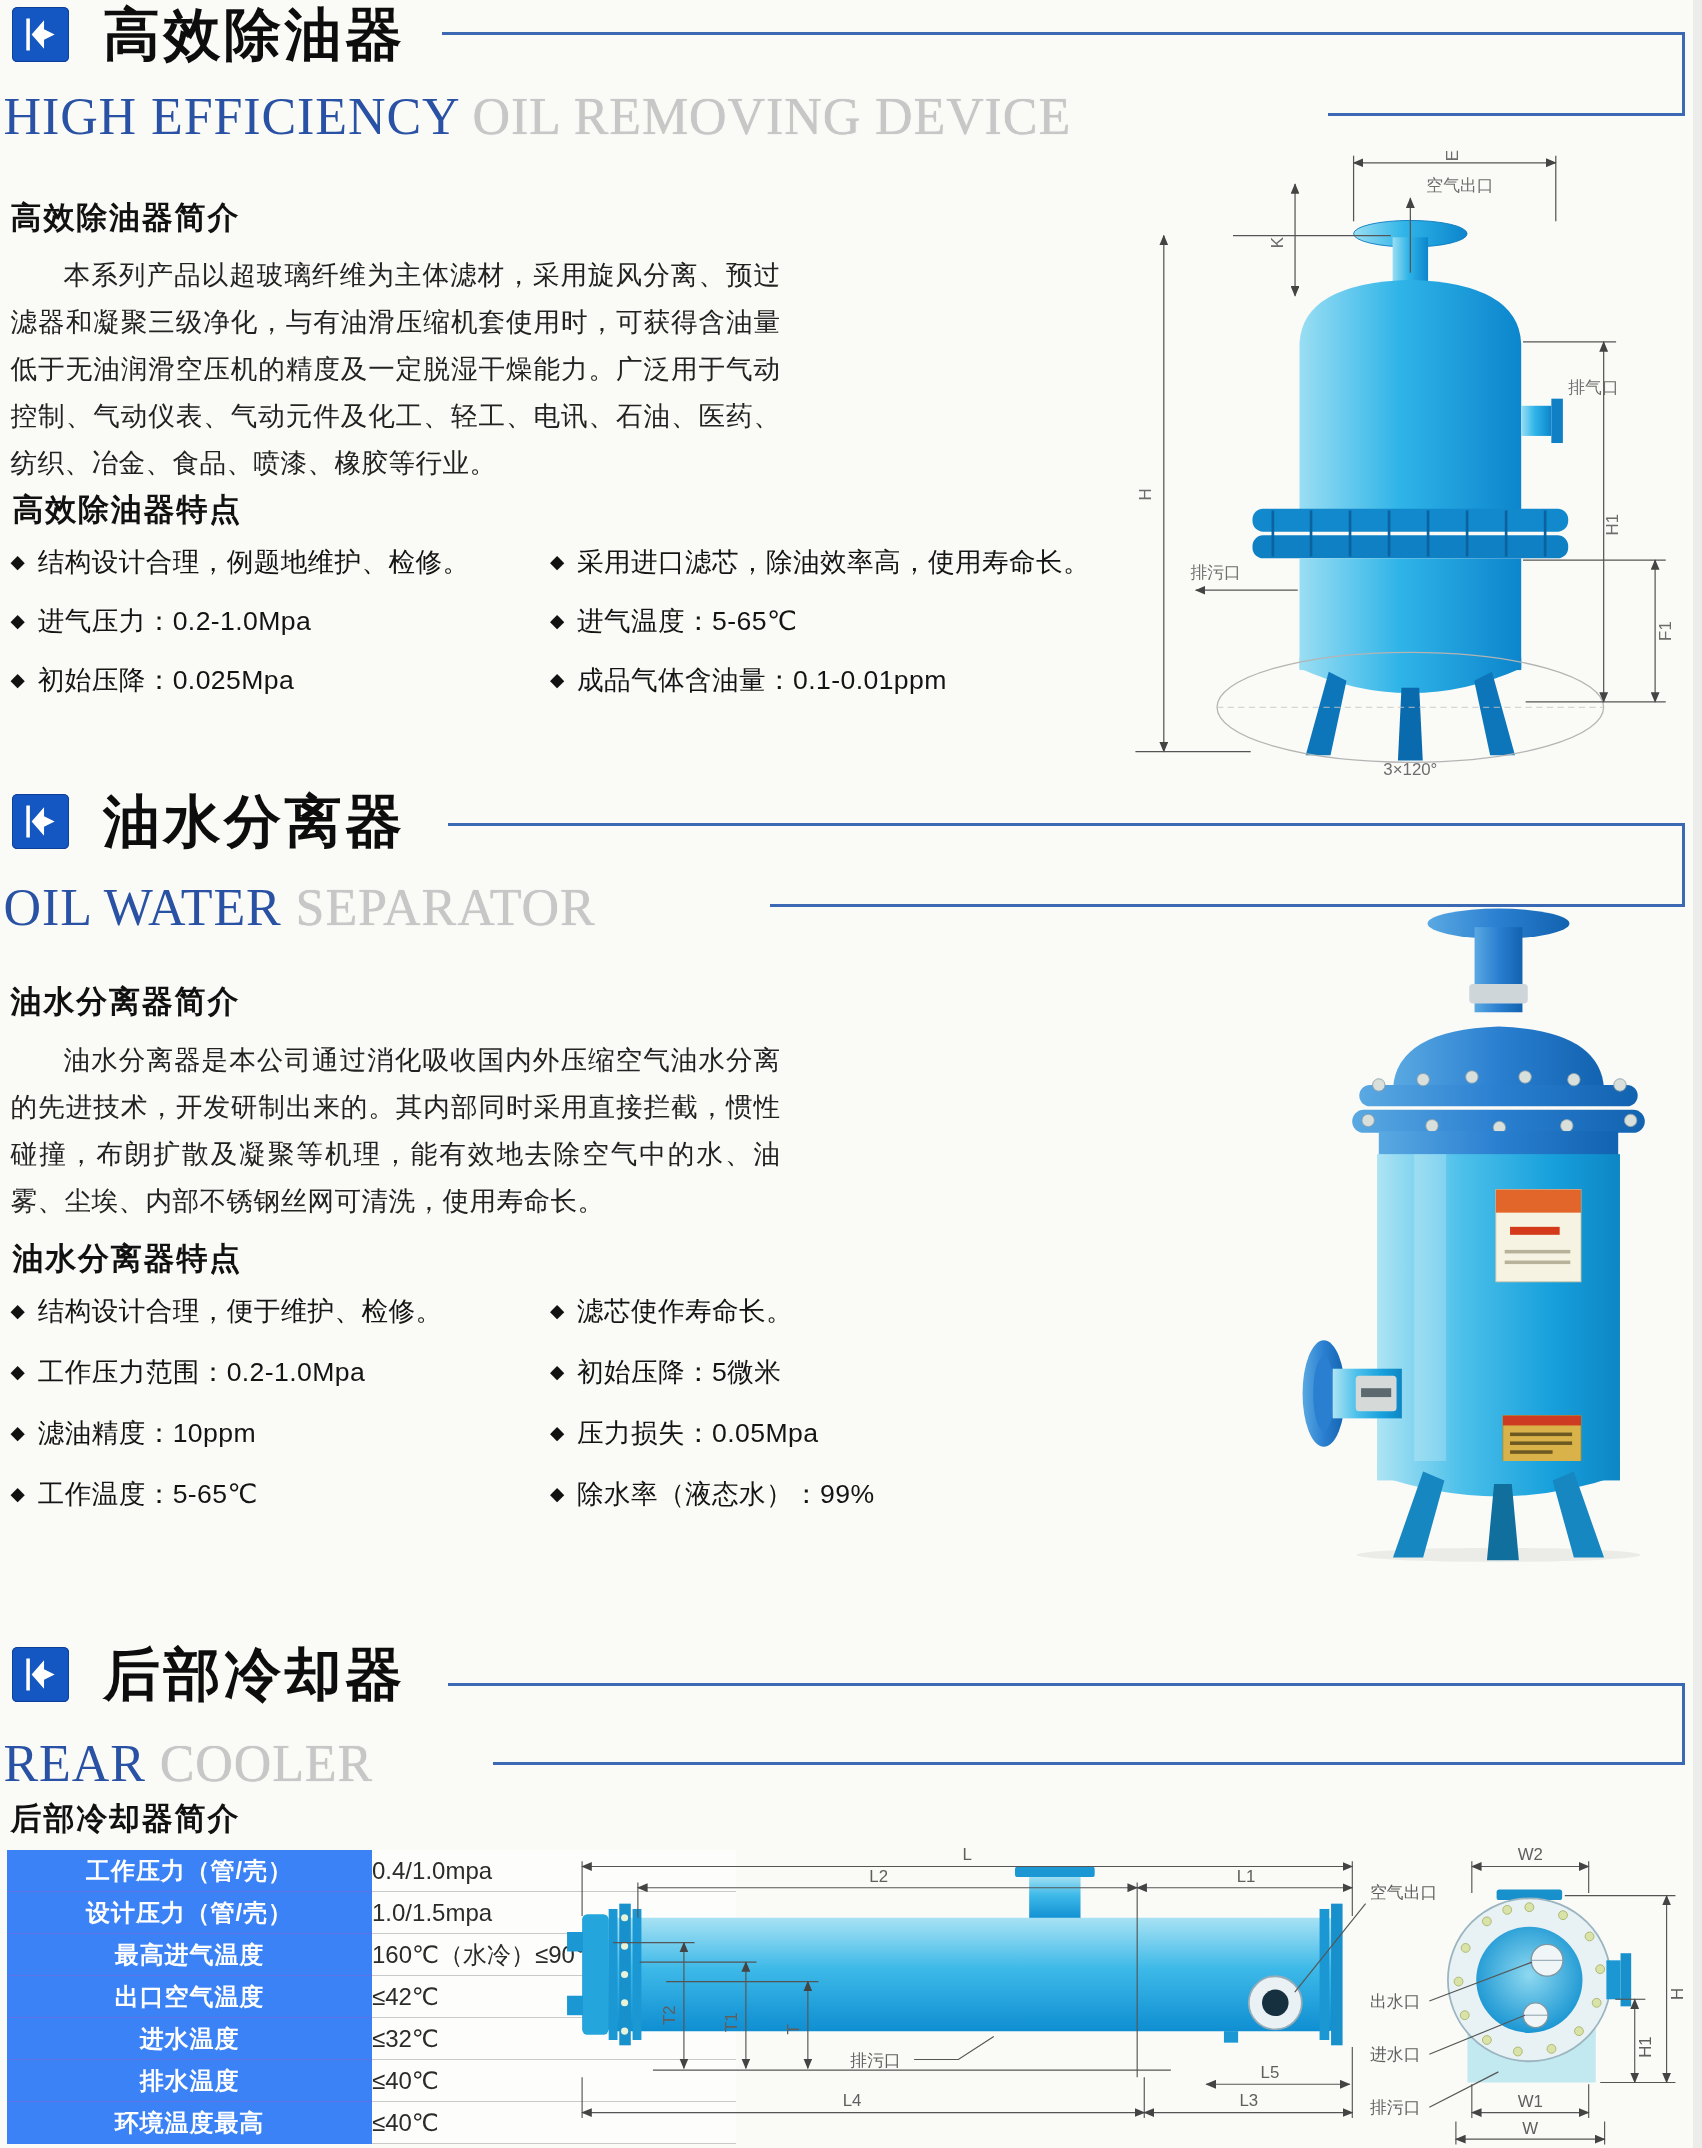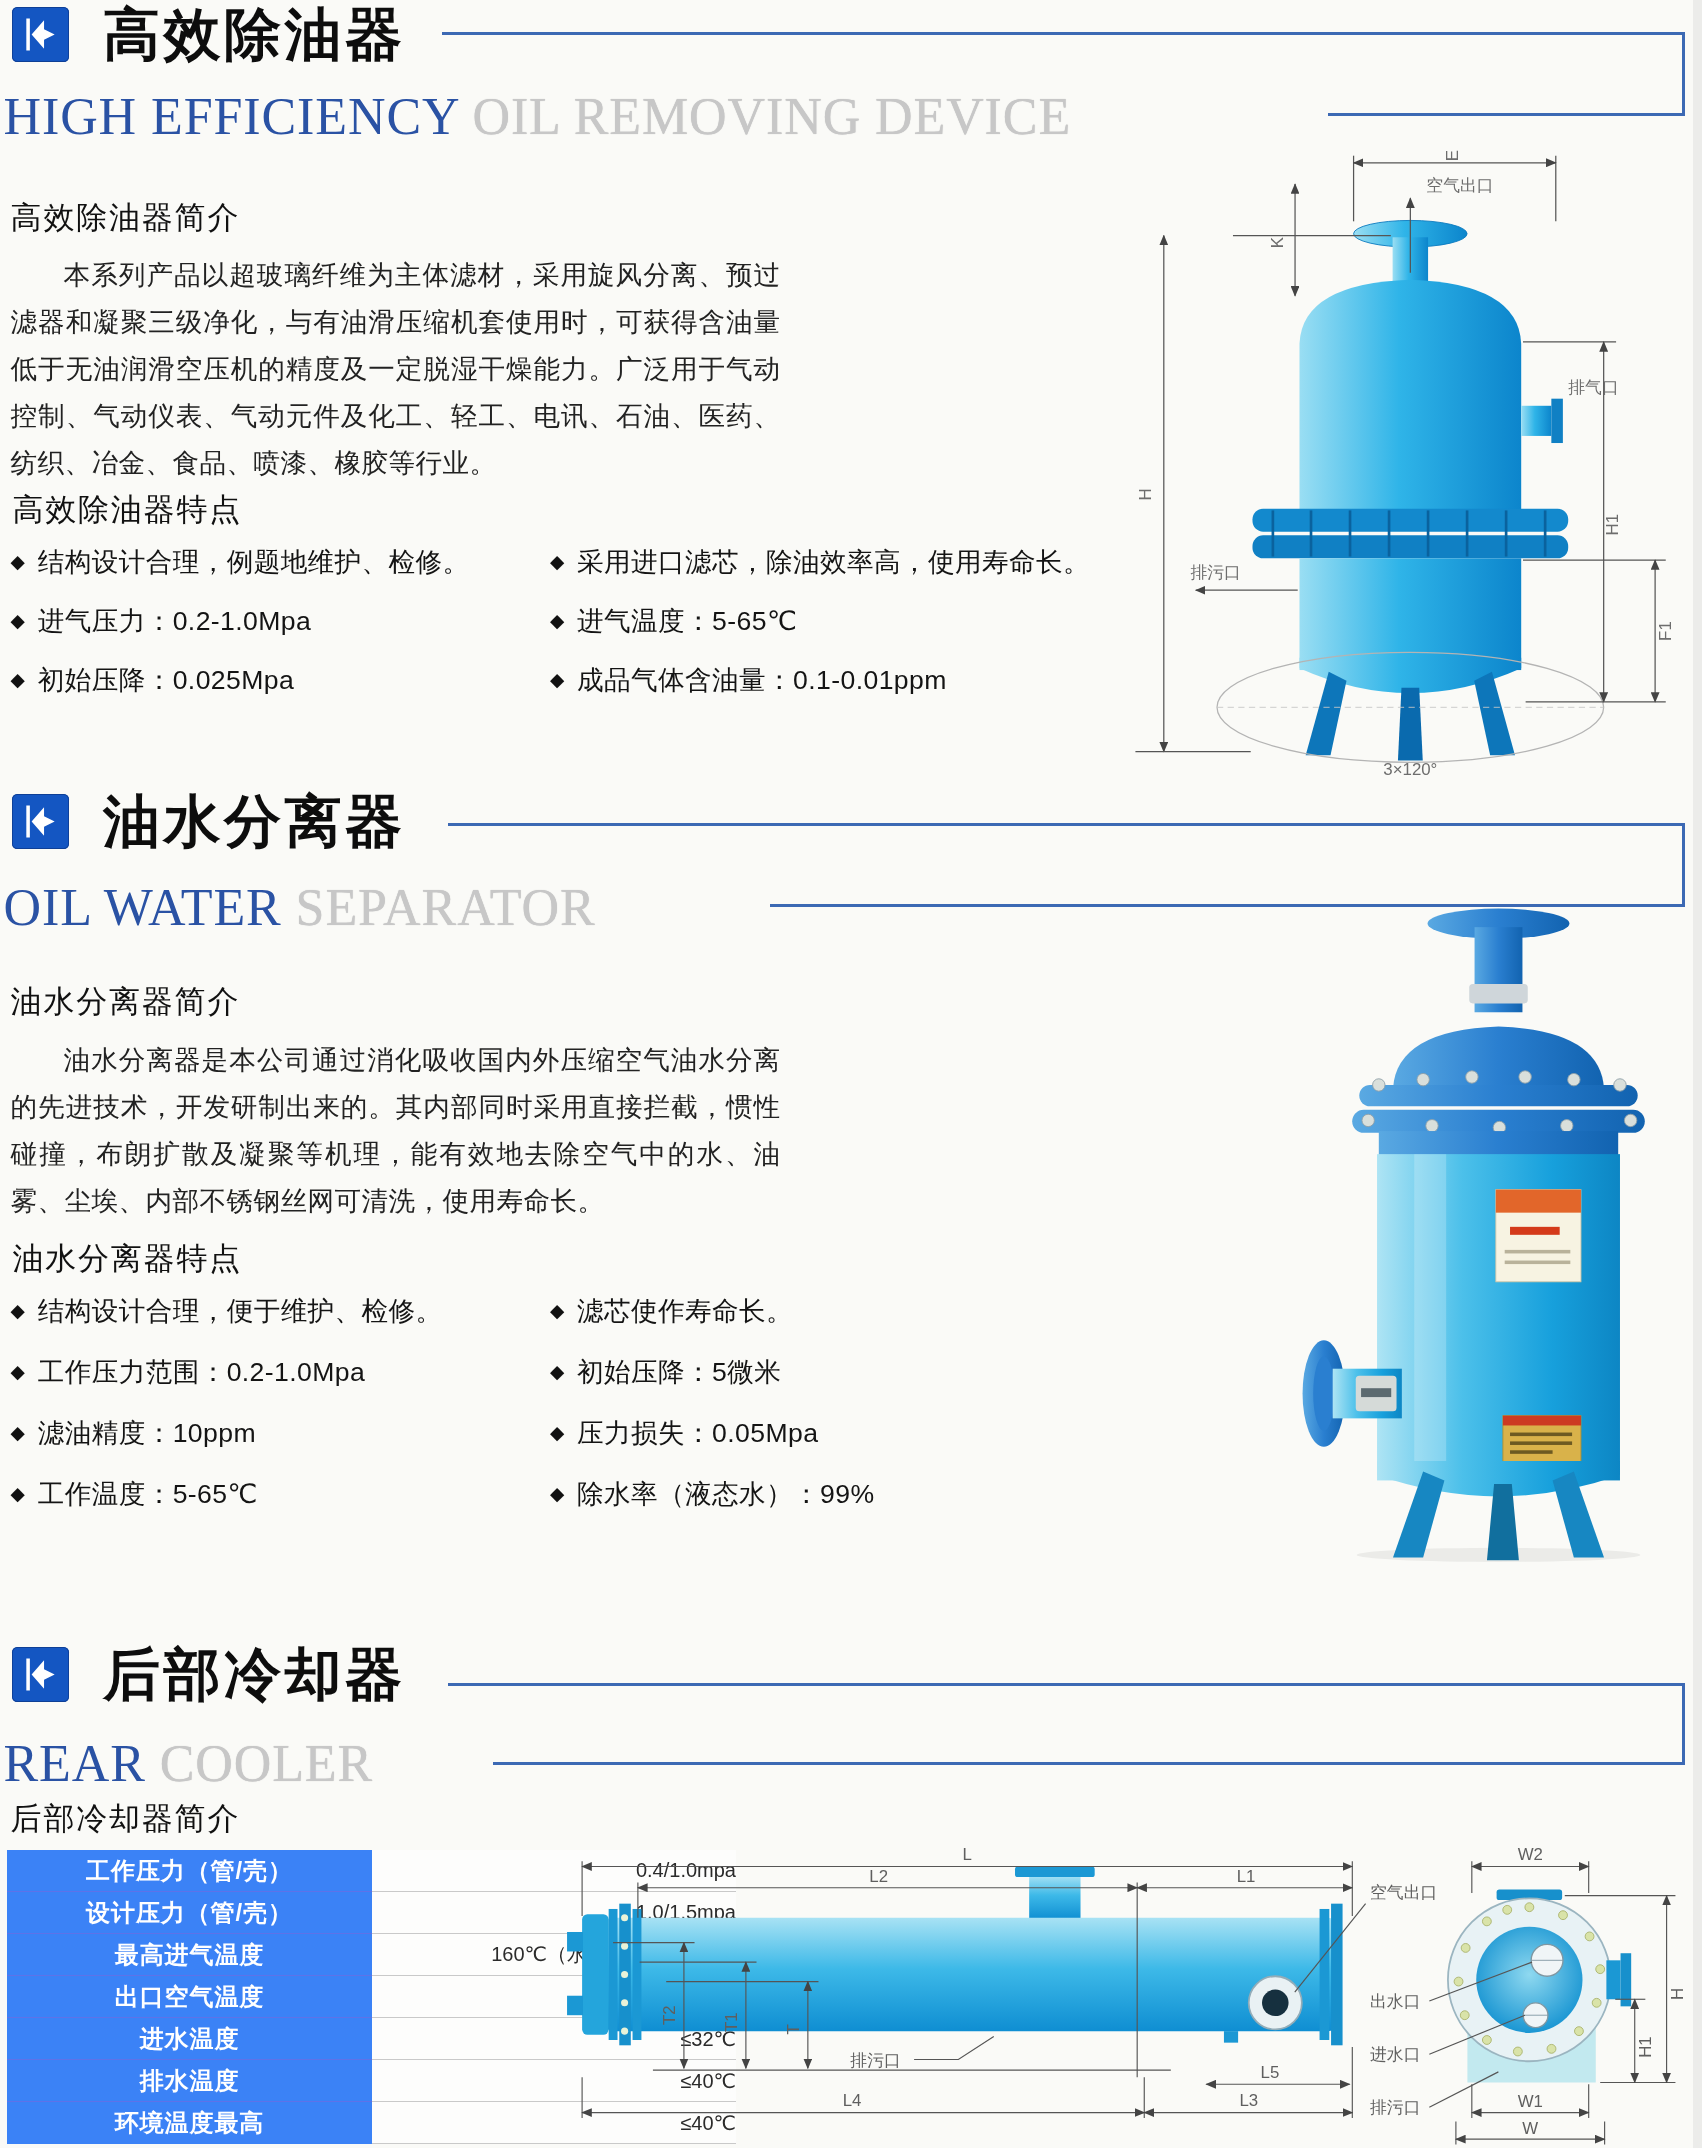--- a/index.html
+++ b/index.html
@@ -14,32 +14,32 @@
   .hicon{width:57px;height:55px;background:#1456c2;border-radius:5.3px;
     display:flex;align-items:center;justify-content:center;box-shadow:0 0 0 0.9px #0e3f96 inset;}
   .hicon svg{width:39px;height:39px;}
   
   .sec-title{font-size:57px;font-weight:700;color:#0d0d0d;letter-spacing:3.5px;white-space:nowrap;}
   .blue-line{background:#3c69b4;height:2.7px;}
   .blue-vline{background:#3c69b4;width:2.7px;}
   .subtitle{font-family:"Liberation Serif","DejaVu Serif",serif;font-size:52px;letter-spacing:0.9px;white-space:nowrap;}
   .sub-primary{color:#2a52a4;}
   .sub-secondary{color:#c7c7c7;text-shadow:0 0 0.9px #bdbdbd;}
-  .h2{font-size:31px;font-weight:400;color:#111;letter-spacing:1.8px;}
+  .h2{font-size:31px;font-weight:700;color:#111;letter-spacing:1.8px;}
   .para{font-size:26.6px;line-height:47px;color:#222;text-align:justify;text-indent:53px;letter-spacing:0.4px;}
   .feat-col{display:flex;flex-direction:column;}
   .feature{font-size:26.6px;color:#141414;white-space:nowrap;letter-spacing:0.4px;}
   .feature::before{content:"◆";font-size:18.6px;margin-right:12.4px;vertical-align:2.7px;color:#111;}
   
   table.spec{border-collapse:collapse;width:729px;}
   table.spec td{height:41px;padding:0;}
   td.spec-label{width:365px;background:#3b82f6;color:#ffffff;text-align:center;
     font-size:24px;font-weight:600;letter-spacing:0.9px;border-bottom:1.8px solid #5e72e8;}
-  td.spec-value{width:364px;background:#fdfdfc;color:#2b2b2b;text-align:right;
-    font-size:20px;border-bottom:0.9px solid #c9c9c9;}
+  td.spec-value{width:364px;background:#fdfdfc;color:#2b2b2b;text-align:left;
+    font-size:24px;border-bottom:0.9px solid #c9c9c9;}
   tr:last-child td.spec-label{border-bottom:none;}
   .edge-shade{right:0;top:0;width:8.9px;height:2148px;background:#ececea;}
   svg text{font-family:"Liberation Sans","DejaVu Sans",sans-serif;}
 </style>
 </head>
 <body>
 
 <div class="abs edge-shade"></div>
 
 <div class="abs hicon" style="left:12.4px;top:7px;">

